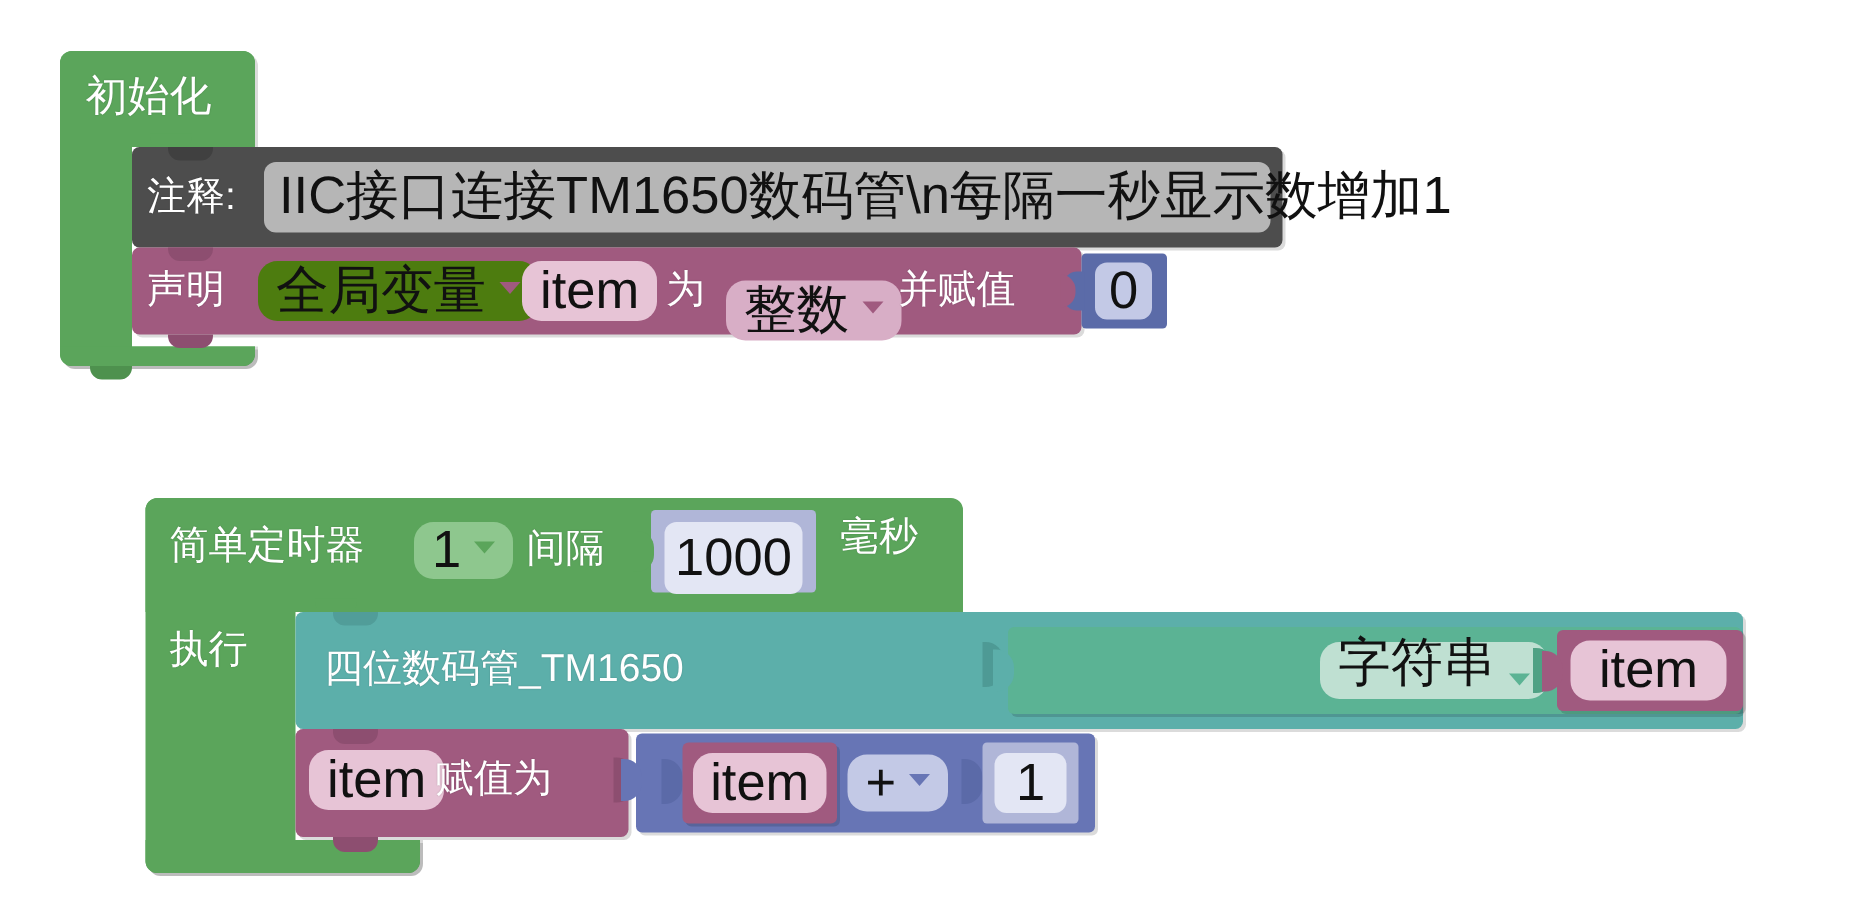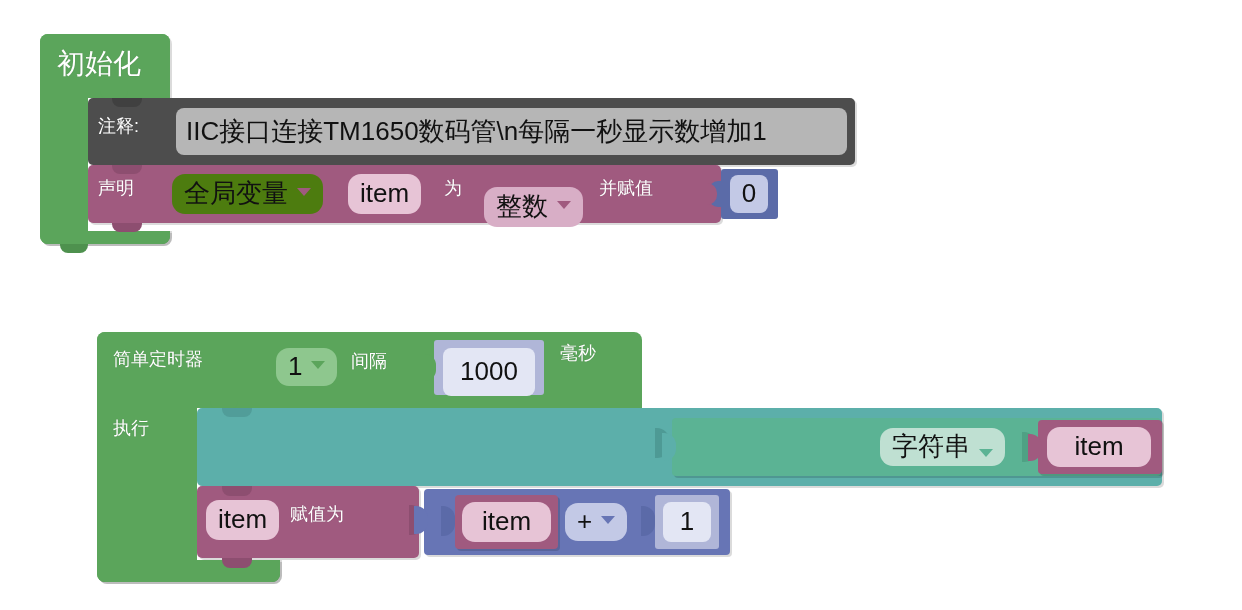--- a/index.html
+++ b/index.html
@@ -5,27 +5,27 @@
   html,body{margin:0;padding:0;}
   body{
     width:1242px;height:610px;background:#ffffff;
     font-family:"Liberation Sans","DejaVu Sans",sans-serif;
     overflow:hidden;position:relative;
   }
   .canvas{position:absolute;left:0;top:0;width:1242px;height:610px;}
 
   
   .blk{position:absolute;box-sizing:border-box;}
-  .lbl{color:#ffffff;font-size:18px;line-height:1;white-space:nowrap;
+  .lbl{color:#ffffff;font-size:26px;line-height:1;white-space:nowrap;
        text-shadow:0 0 1px rgba(0,0,0,.25);}
 
   
   .field{
     display:inline-flex;align-items:center;justify-content:center;
-    border-radius:13px;font-size:26px;line-height:1;white-space:nowrap;
+    border-radius:13px;font-size:35px;line-height:1;white-space:nowrap;
     color:#111;padding:5px 12px 7px 12px;box-sizing:border-box;
   }
   .field.sq{border-radius:8px;}
   .arrow{
     display:inline-block;width:0;height:0;margin-left:9px;margin-bottom:2px;
     border-left:7px solid transparent;border-right:7px solid transparent;
   }
 
   .shadow{box-shadow:2px 2px 0 rgba(0,0,0,.14);}
 </style>
@@ -93,20 +93,21 @@
   <div class="blk" style="left:434px;top:340px;width:110px;height:55px;background:#b0b6d8;border-radius:3px;"></div>
   <div class="blk" style="left:422px;top:354px;width:14px;height:27px;background:#5ba55b;border-radius:0 11px 11px 0;"></div>
   <div class="blk field sq" style="left:443px;top:348px;width:92px;height:48px;background:#e3e6f4;">1000</div>
 
   <div class="blk lbl" style="left:560px;top:344px;">毫秒</div>
 
   <div class="blk lbl" style="left:113px;top:419px;">执行</div>
 
   <div class="blk shadow" style="left:197px;top:408px;width:965px;height:78px;background:#5cafaa;border-radius:5px;"></div>
   <div class="blk" style="left:222px;top:408px;width:30px;height:9px;background:#519d99;border-radius:0 0 8px 8px;"></div>
+  <div class="blk lbl" style="left:216px;top:432px;">四位数码管_TM1650</div>
 
   <div class="blk" style="left:655px;top:428px;width:14px;height:30px;background:#4e9a95;border-radius:0 12px 12px 0;"></div>
 
   <div class="blk shadow" style="left:672px;top:418px;width:489px;height:58px;background:#5bb394;border-radius:4px;"></div>
   <div class="blk" style="left:662px;top:433px;width:14px;height:28px;background:#5cafaa;border-radius:0 12px 12px 0;"></div>
   <div class="blk field" style="left:880px;top:428px;height:38px;background:#bfe0d2;align-items:flex-end;">
     <span>字符串</span>
     <span class="arrow" style="border-top:8px solid #5bb394;"></span>
   </div>
 

